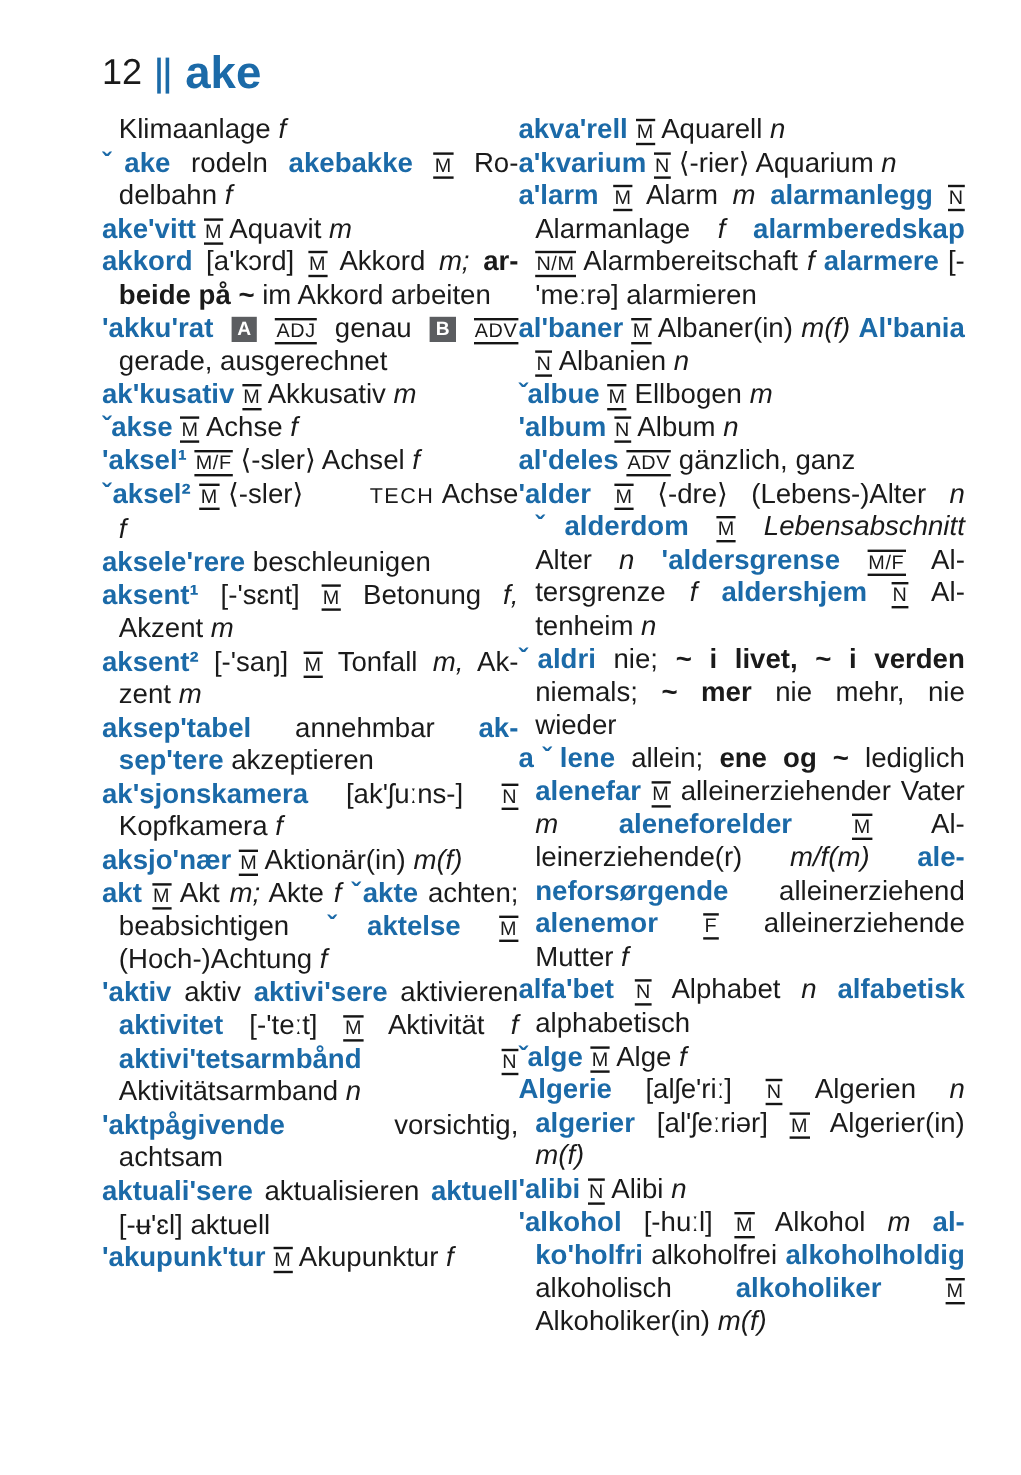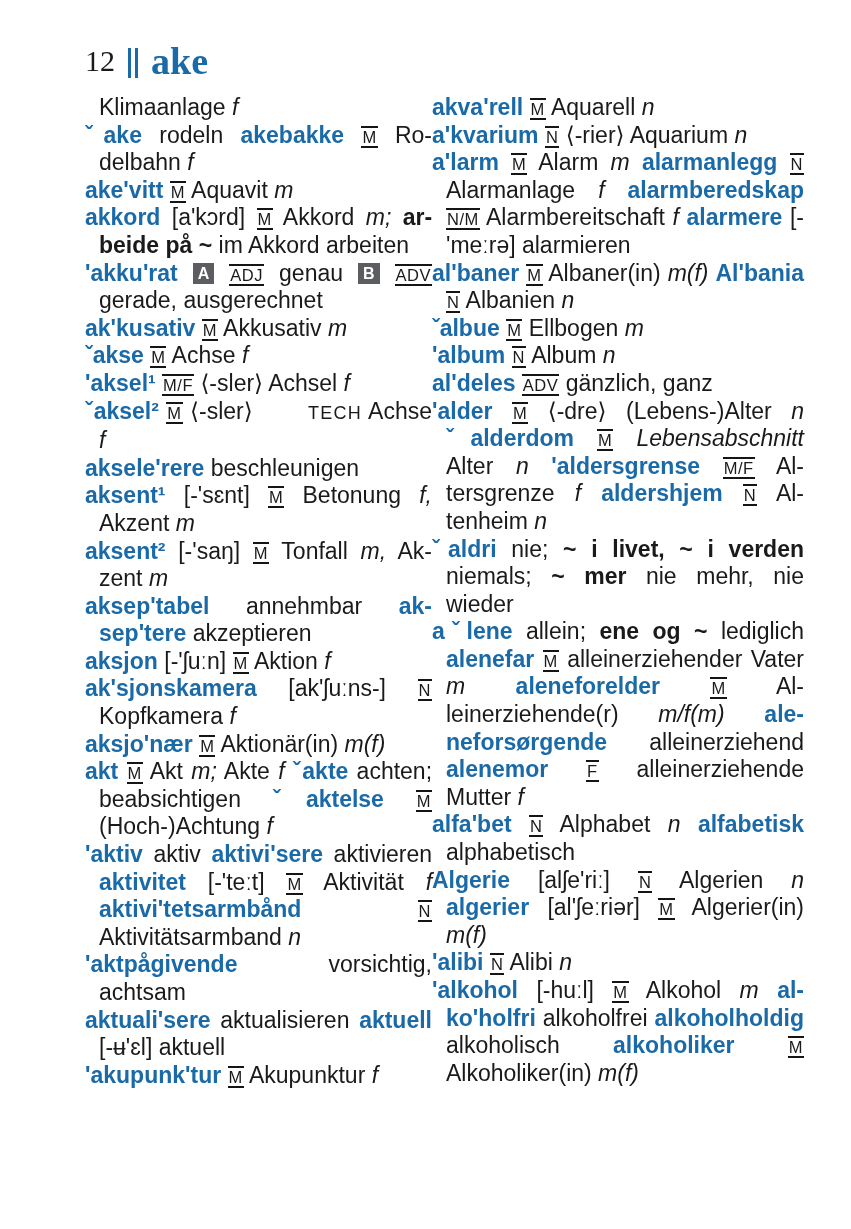--- a/index.html
+++ b/index.html
@@ -5,21 +5,21 @@
   :root { --accent: #1b6aa8; --ink: #1a1a1a; }
   html, body { margin: 0; padding: 0; background: #ffffff; }
   body {
     width: 851px; height: 1229px; overflow: hidden;
     font-family: "Liberation Sans", "DejaVu Sans", sans-serif;
     color: var(--ink);
   }
   .page { padding: 44px 28px 0 85px; box-sizing: border-box; }
 
   
-  .hdr { display: flex; align-items: flex-end; margin: 0 0 16px 0; font-family: Liberation Serif, serif; }
+  .hdr { display: flex; align-items: flex-end; margin: 0 0 16px 0; }
   .hdr .num { font-size: 30px; line-height: 34px; }
   .hdr .bars {
     width: 4px; height: 30px; margin: 0 13px 0 13px;
     border-left: 3px solid var(--accent);
     border-right: 3px solid var(--accent);
   }
   .hdr .title { font-size: 38px; line-height: 34px; font-weight: bold; color: var(--accent); }
 
   
   .cols { display: flex; }
@@ -70,39 +70,39 @@
         <p class="entry"><span class="hw">akkord</span> <span class="tx">[a'kɔrd]</span> <span class="gm">M</span> <span class="tx">Akkord</span> <span class="it">m;</span> <span class="bd">ar­beide på ~</span> <span class="tx">im Akkord arbeiten</span></p>
         <p class="entry"><span class="hw">'akku'rat</span> <span class="sense">A</span> <span class="gm">ADJ</span> <span class="tx">genau</span> <span class="sense">B</span> <span class="gm">ADV</span> <span class="tx">gerade, ausgerechnet</span></p>
         <p class="entry"><span class="hw">ak'kusativ</span> <span class="gm">M</span> <span class="tx">Akkusativ</span> <span class="it">m</span></p>
         <p class="entry"><span class="hw">ˇakse</span> <span class="gm">M</span> <span class="tx">Achse</span> <span class="it">f</span></p>
         <p class="entry"><span class="hw">'aksel¹</span> <span class="gm">M/F</span> <span class="tx">⟨-sler⟩ Achsel</span> <span class="it">f</span></p>
         <p class="entry"><span class="hw">ˇaksel²</span> <span class="gm">M</span> <span class="tx">⟨-sler⟩</span> <span class="sc">TECH</span> <span class="tx">Achse</span> <span class="it">f</span></p>
         <p class="entry"><span class="hw">aksele'rere</span> <span class="tx">beschleunigen</span></p>
         <p class="entry"><span class="hw">aksent¹</span> <span class="tx">[-'sɛnt]</span> <span class="gm">M</span> <span class="tx">Betonung</span> <span class="it">f,</span> <span class="tx">Akzent</span> <span class="it">m</span></p>
         <p class="entry"><span class="hw">aksent²</span> <span class="tx">[-'saŋ]</span> <span class="gm">M</span> <span class="tx">Tonfall</span> <span class="it">m,</span> <span class="tx">Ak­zent</span> <span class="it">m</span></p>
         <p class="entry"><span class="hw">aksep'tabel</span> <span class="tx">annehmbar</span> <span class="hw">ak­sep'tere</span> <span class="tx">akzeptieren</span></p>
-        <p class="entry"><span class="hw">aksjon</span> <span class="tx">[-'ʃuːn]</span> <span class="gm">M</span> <span class="tx">Aktion</span> <span class="it">f</span></p>
         <p class="entry"><span class="hw">ak'sjonskamera</span> <span class="tx">[ak'ʃuːns-]</span> <span class="gm">N</span> <span class="tx">Kopfkamera</span> <span class="it">f</span></p>
         <p class="entry"><span class="hw">aksjo'nær</span> <span class="gm">M</span> <span class="tx">Aktionär(in)</span> <span class="it">m(f)</span></p>
         <p class="entry"><span class="hw">akt</span> <span class="gm">M</span> <span class="tx">Akt</span> <span class="it">m;</span> <span class="tx">Akte</span> <span class="it">f</span> <span class="hw">ˇakte</span> <span class="tx">ach­ten; beabsichtigen</span> <span class="hw">ˇaktelse</span> <span class="gm">M</span> <span class="tx">(Hoch-)Achtung</span> <span class="it">f</span></p>
         <p class="entry"><span class="hw">'aktiv</span> <span class="tx">aktiv</span> <span class="hw">aktivi'sere</span> <span class="tx">aktivie­ren</span> <span class="hw">aktivitet</span> <span class="tx">[-'teːt]</span> <span class="gm">M</span> <span class="tx">Aktivi­tät</span> <span class="it">f</span> <span class="hw">aktivi'tetsarmbånd</span> <span class="gm">N</span> <span class="tx">Aktivitätsarmband</span> <span class="it">n</span></p>
         <p class="entry"><span class="hw">'aktpågivende</span> <span class="tx">vorsichtig, achtsam</span></p>
         <p class="entry"><span class="hw">aktuali'sere</span> <span class="tx">aktualisieren</span> <span class="hw">ak­tuell</span> <span class="tx">[-ʉ'ɛl] aktuell</span></p>
         <p class="entry"><span class="hw">'akupunk'tur</span> <span class="gm">M</span> <span class="tx">Akupunktur</span> <span class="it">f</span></p>
       </div>
     <div class="col right">
         <p class="entry"><span class="hw">akva'rell</span> <span class="gm">M</span> <span class="tx">Aquarell</span> <span class="it">n</span></p>
         <p class="entry"><span class="hw">a'kvarium</span> <span class="gm">N</span> <span class="tx">⟨-rier⟩ Aquarium</span> <span class="it">n</span></p>
         <p class="entry"><span class="hw">a'larm</span> <span class="gm">M</span> <span class="tx">Alarm</span> <span class="it">m</span> <span class="hw">alarman­legg</span> <span class="gm">N</span> <span class="tx">Alarmanlage</span> <span class="it">f</span> <span class="hw">alarm­beredskap</span> <span class="gm">N/M</span> <span class="tx">Alarmbereit­schaft</span> <span class="it">f</span> <span class="hw">alarmere</span> <span class="tx">[-'meːrə] alarmieren</span></p>
         <p class="entry"><span class="hw">al'baner</span> <span class="gm">M</span> <span class="tx">Albaner(in)</span> <span class="it">m(f)</span> <span class="hw">Al­'bania</span> <span class="gm">N</span> <span class="tx">Albanien</span> <span class="it">n</span></p>
         <p class="entry"><span class="hw">ˇalbue</span> <span class="gm">M</span> <span class="tx">Ellbogen</span> <span class="it">m</span></p>
         <p class="entry"><span class="hw">'album</span> <span class="gm">N</span> <span class="tx">Album</span> <span class="it">n</span></p>
         <p class="entry"><span class="hw">al'deles</span> <span class="gm">ADV</span> <span class="tx">gänzlich, ganz</span></p>
         <p class="entry"><span class="hw">'alder</span> <span class="gm">M</span> <span class="tx">⟨-dre⟩ (Lebens-)Alter</span> <span class="it">n</span> <span class="hw">ˇalderdom</span> <span class="gm">M</span> <span class="it">Lebensabschnitt</span> <span class="tx">Alter</span> <span class="it">n</span> <span class="hw">'aldersgrense</span> <span class="gm">M/F</span> <span class="tx">Al­tersgrenze</span> <span class="it">f</span> <span class="hw">aldershjem</span> <span class="gm">N</span> <span class="tx">Al­tenheim</span> <span class="it">n</span></p>
         <p class="entry"><span class="hw">ˇaldri</span> <span class="tx">nie;</span> <span class="bd">~ i livet, ~ i verden</span> <span class="tx">niemals;</span> <span class="bd">~ mer</span> <span class="tx">nie mehr, nie wieder</span></p>
         <p class="entry"><span class="hw">aˇlene</span> <span class="tx">allein;</span> <span class="bd">ene og ~</span> <span class="tx">lediglich</span> <span class="hw">alenefar</span> <span class="gm">M</span> <span class="tx">alleinerziehender Vater</span> <span class="it">m</span> <span class="hw">aleneforelder</span> <span class="gm">M</span> <span class="tx">Al­leinerziehende(r)</span> <span class="it">m/f(m)</span> <span class="hw">ale­neforsørgende</span> <span class="tx">alleinerzie­hend</span> <span class="hw">alenemor</span> <span class="gm">F</span> <span class="tx">alleinerzie­hende Mutter</span> <span class="it">f</span></p>
         <p class="entry"><span class="hw">alfa'bet</span> <span class="gm">N</span> <span class="tx">Alphabet</span> <span class="it">n</span> <span class="hw">alfabe­tisk</span> <span class="tx">alphabetisch</span></p>
+        <p class="entry"><span class="hw">ˇalge</span> <span class="gm">M</span> <span class="tx">Alge</span> <span class="it">f</span></p>
         <p class="entry"><span class="hw">Algerie</span> <span class="tx">[alʃe'riː]</span> <span class="gm">N</span> <span class="tx">Algerien</span> <span class="it">n</span> <span class="hw">algerier</span> <span class="tx">[al'ʃeːriər]</span> <span class="gm">M</span> <span class="tx">Alge­rier(in)</span> <span class="it">m(f)</span></p>
         <p class="entry"><span class="hw">'alibi</span> <span class="gm">N</span> <span class="tx">Alibi</span> <span class="it">n</span></p>
         <p class="entry"><span class="hw">'alkohol</span> <span class="tx">[-huːl]</span> <span class="gm">M</span> <span class="tx">Alkohol</span> <span class="it">m</span> <span class="hw">al­ko'holfri</span> <span class="tx">alkoholfrei</span> <span class="hw">alko­holholdig</span> <span class="tx">alkoholisch</span> <span class="hw">alko­holiker</span> <span class="gm">M</span> <span class="tx">Alkoholiker(in)</span> <span class="it">m(f)</span></p>
       </div>
   </div>
 </div>
 
 </body></html>

